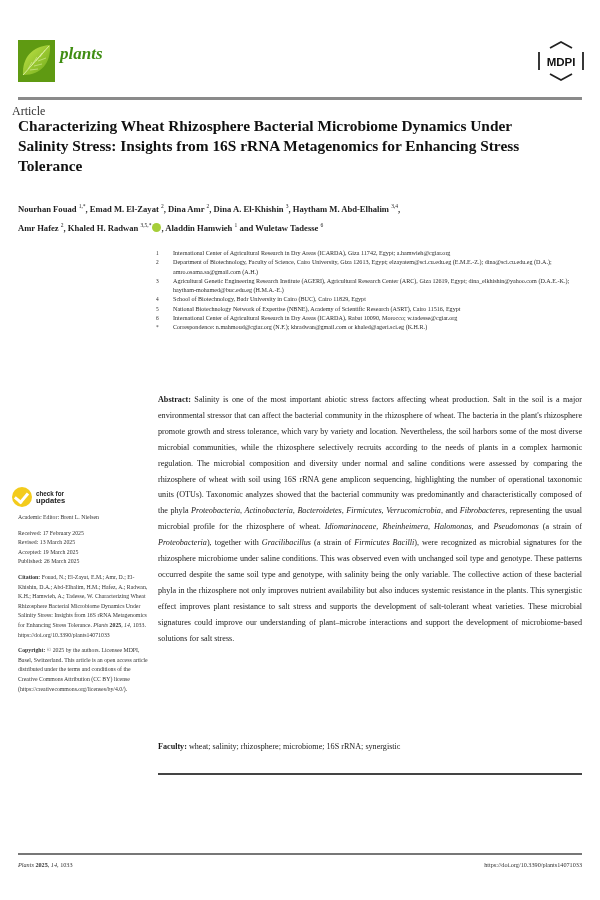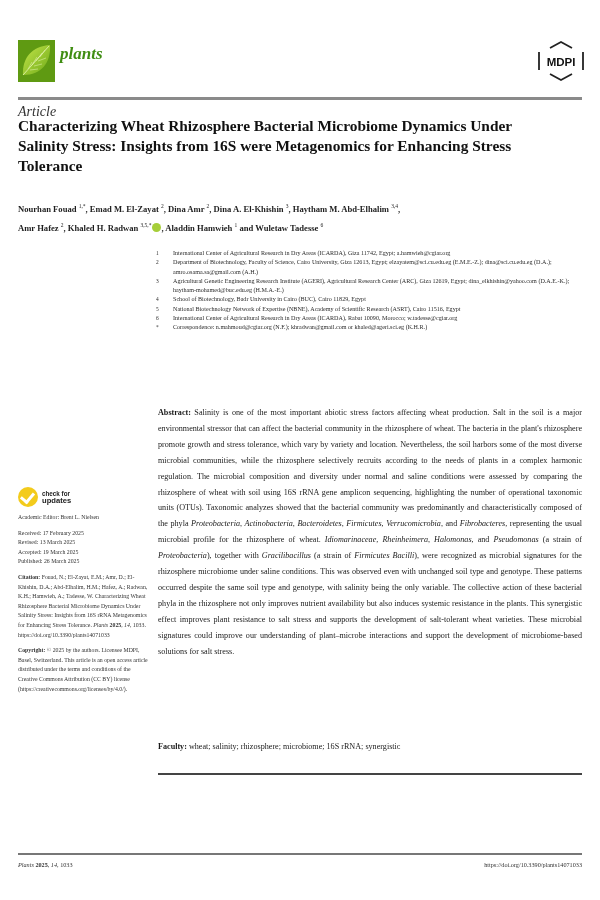--- a/index.html
+++ b/index.html
@@ -7,40 +7,40 @@
     .abs { position: absolute; }
 
     
     #journal-logo { left: 18px; top: 40px; width: 37px; height: 42px; background: #5f9a12; display: flex; align-items: center; justify-content: center; }
     #journal-logo svg { width: 33px; height: 38px; }
     #journal-name { left: 60px; top: 44px; font-style: italic; font-weight: bold; font-size: 17px; color: #3f8d12; }
     #publisher-logo { left: 536px; top: 40px; width: 50px; height: 42px; }
     #header-rule { left: 18px; top: 97px; width: 564px; height: 3px; background: #8a8a8a; }
 
     
-    #article-type { left: 18px; top: 104px; font-style: italic; font-size: 14px; color: #333; }
+    #article-type { left: 12px; top: 104px; font-size: 12px; color: #333; }
     #article-title { left: 18px; top: 116px; width: 520px; font-weight: bold; font-size: 15.4px; line-height: 20px; color: #111; }
     #authors { left: 18px; top: 198px; width: 560px; font-weight: bold; font-size: 8.6px; line-height: 16px; color: #1e1e1e; }
     #authors sup { font-size: 5.5px; font-weight: normal; vertical-align: 4px; }
     .orcid { display: inline-block; width: 9px; height: 9px; border-radius: 50%; background: #a6ce39; vertical-align: -1px; margin-left: 1px; }
 
     
     #affiliations { left: 156px; top: 249px; width: 420px; font-size: 6.1px; line-height: 9.3px; color: #2a2a2a; }
     .aff { display: flex; }
     .aff-num { width: 17px; flex: 0 0 17px; font-size: 5.4px; }
     .aff-text { flex: 1; }
 
     
-    #abstract { left: 158px; top: 405px; width: 424px; font-size: 8.15px; line-height: 15.9px; text-align: justify; color: #1a1a1a; }
+    #abstract { left: 158px; top: 392px; width: 424px; font-size: 8.15px; line-height: 15.9px; text-align: justify; color: #1a1a1a; }
     #abstract b { font-weight: bold; }
     #keywords { left: 158px; top: 742px; width: 424px; font-size: 8.15px; color: #1a1a1a; }
     #abstract-rule { left: 158px; top: 773px; width: 424px; height: 1.5px; background: #444; }
 
     
-    #check-updates { left: 18px; top: 487px; display: flex; align-items: center; justify-content: space-between; }
+    #check-updates { left: 12px; top: 487px; display: flex; align-items: center; justify-content: space-between; }
     .cu-badge { width: 20px; height: 20px; border-radius: 50%; background: #f3cb1c; position: relative; }
     .cu-badge::after { content: ""; position: absolute; left: 5px; top: 3px; width: 6px; height: 10px; border-right: 3px solid #fff; border-bottom: 3px solid #fff; transform: rotate(40deg); }
     .cu-text { margin-left: 4px; font-family: "Liberation Sans", sans-serif; font-size: 6.3px; font-weight: bold; line-height: 7px; color: #222; }
     #sidebar-meta { left: 18px; top: 513px; width: 130px; font-size: 5.8px; line-height: 9.6px; color: #333; }
     #sidebar-meta .gap { height: 6px; }
     #sidebar-meta b { font-weight: bold; }
 
     
     #footer-rule { left: 18px; top: 853px; width: 564px; height: 2px; background: #777; }
     #footer-left { left: 18px; top: 861px; font-size: 6.2px; color: #333; }
@@ -68,21 +68,21 @@
   <path d="M14 8 L25 2 L36 8" stroke="#222" stroke-width="1.8" fill="none"></path>
   <path d="M14 34 L25 40 L36 34" stroke="#222" stroke-width="1.8" fill="none"></path>
   <path d="M3 12 L3 30" stroke="#222" stroke-width="1.8"></path>
   <path d="M47 12 L47 30" stroke="#222" stroke-width="1.8"></path>
   <text x="25" y="25.5" text-anchor="middle" font-family="Liberation Sans, sans-serif" font-weight="bold" font-size="11.5" fill="#111">MDPI</text>
 </svg>
 
 <div id="header-rule" class="abs"></div>
 
 <div id="article-type" class="abs">Article</div>
-<div id="article-title" class="abs">Characterizing Wheat Rhizosphere Bacterial Microbiome Dynamics Under Salinity Stress: Insights from 16S were Metagenomics for Enhancing Stress Tolerance</div>
+<div id="article-title" class="abs">Characterizing Wheat Rhizosphere Bacterial Microbiome Dynamics Under Salinity Stress: Insights from 16S rRNA Metagenomics for Enhancing Stress Tolerance</div>
 <div id="authors" class="abs"><span>Nourhan Fouad </span><sup>1,*</sup>, <span>Emad M. El-Zayat </span><sup>2</sup>, <span>Dina Amr </span><sup>2</sup>, <span>Dina A. El-Khishin </span><sup>3</sup>, <span>Haytham M. Abd-Elhalim </span><sup>3,4</sup>,<br><span>Amr Hafez </span><sup>2</sup>, <span>Khaled H. Radwan </span><sup>3,5,*</sup><span class="orcid"></span>, <span>Aladdin Hamwieh </span><sup>1</sup> and <span>Wuletaw Tadesse </span><sup>6</sup></div>
 
 <div id="affiliations" class="abs">
     <div class="aff">
       <div class="aff-num">1</div>
       <div class="aff-text">International Center of Agricultural Research in Dry Areas (ICARDA), Giza 11742, Egypt; a.hamwieh@cgiar.org</div>
     </div>
     <div class="aff">
       <div class="aff-num">2</div>
       <div class="aff-text">Department of Biotechnology, Faculty of Science, Cairo University, Giza 12613, Egypt; elzayatem@sci.cu.edu.eg (E.M.E.-Z.); dina@sci.cu.edu.eg (D.A.); amro.osama.sa@gmail.com (A.H.)</div>

